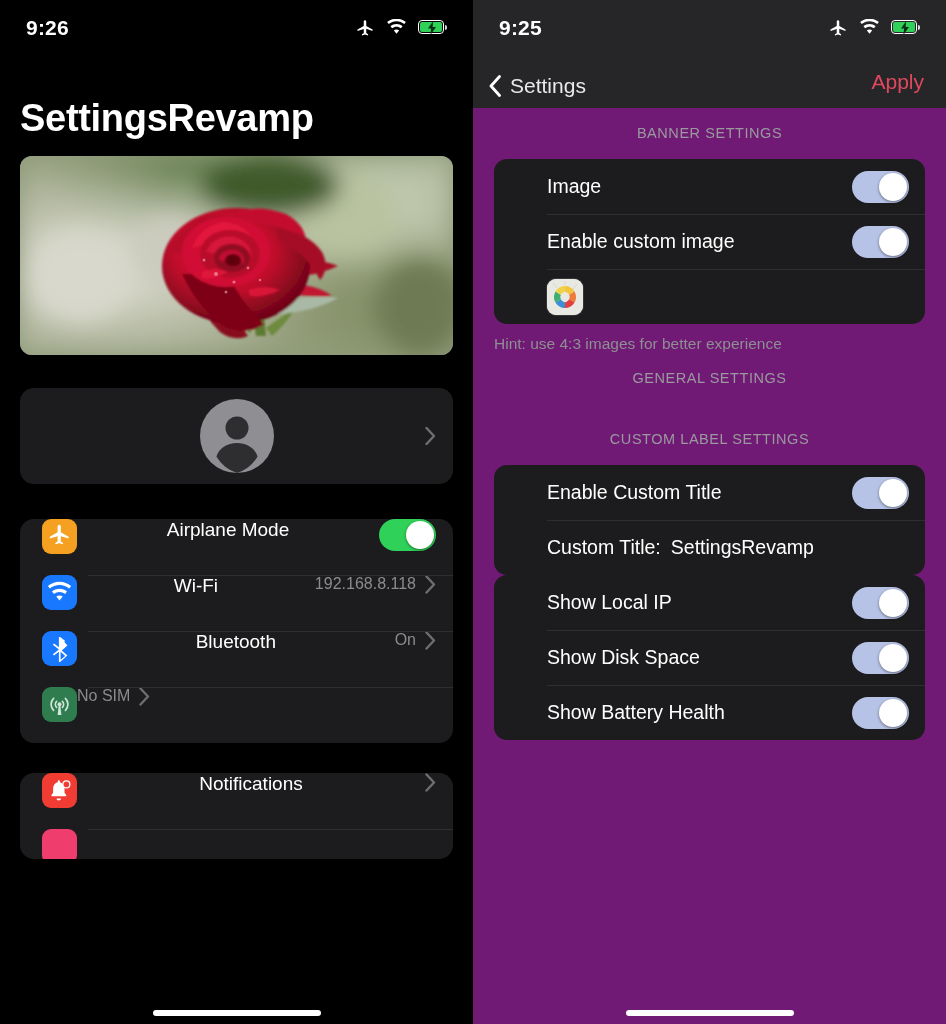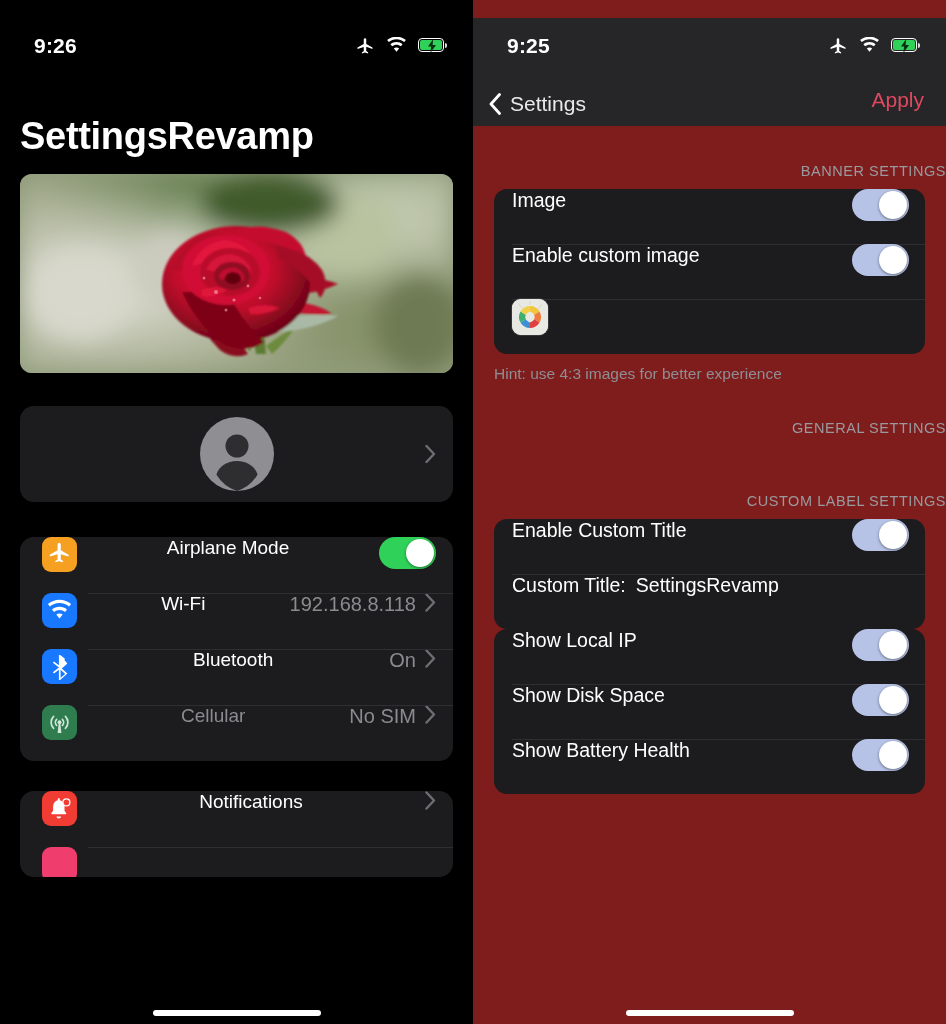--- a/index.html
+++ b/index.html
@@ -6,26 +6,26 @@
   html,body{
     width:946px; height:1024px;
     background:#000;
     font-family:"Liberation Sans", sans-serif;
     overflow:hidden;
   }
   .screens{ display:flex; width:946px; height:1024px; }
 
   
   .phone{ position:relative; width:473px; height:1024px; background:#000; overflow:hidden; }
-  .phone.right{ background:#7f1d1d; }
+  .phone.right{ background:#701a75; }
 
   .statusbar{
     height:55px; display:flex; align-items:center;
-    justify-content:space-between; padding:0 26px 0 34px;
-    position:relative; z-index:4;margin-top:18px;
+    justify-content:space-between; padding:0 26px 0 26px;
+    position:relative; z-index:4;
   }
   .sb-time{ color:#fff; font-size:21px; font-weight:600; letter-spacing:.2px; }
   .sb-icons{ display:flex; align-items:center; gap:11px; }
   .ic{ display:block; }
 
   .battery{ position:relative; width:29px; height:15px; }
   .battery .shell{
     position:absolute; left:0; top:0; width:26px; height:14px;
     border:1.5px solid #fff; border-radius:4px; box-sizing:border-box;
   }
@@ -73,21 +73,21 @@
   .row + .row::before{
     content:""; position:absolute; left:60px; right:0; top:0; height:1px; background:#2f2f31;
   }
   .app-icon{ width:35px; height:35px; border-radius:9px; flex:0 0 35px; position:relative; }
   .app-icon svg{ position:absolute; inset:0; width:100%; height:100%; }
   .row-label{
     flex:1; text-align:center; color:#fff; font-size:19px;
     margin-left:-35px; padding-left:35px;
   }
   .row-label.dim{ color:#8b8b8f; }
-  .row-value{ color:#8b8b8f; font-size:20px; margin-right:9px; white-space:nowrap; }
+  .row-value{ color:#8b8b8f; font-size:16px; margin-right:9px; white-space:nowrap; }
 
   .sw{ width:57px; height:32px; border-radius:16px; position:relative; flex:0 0 57px; }
   .sw .knob{
     position:absolute; top:2px; width:28px; height:28px; border-radius:50%;
     background:#fff; box-shadow:0 1px 3px rgba(0,0,0,.45);
   }
   .sw.on  .knob{ right:2px; }
   .sw.off .knob{ left:2px; }
   .sw.green{ background:#30d158; }
   .sw.peri { background:#b6c2e6; }
@@ -105,28 +105,28 @@
     justify-content:space-between; padding:0 22px 0 16px; position:relative;
   }
   .nav-back{ display:flex; align-items:center; gap:8px; cursor:default;margin-top:8px; }
   .nav-back .bchev{ width:13px; height:22px; }
   .nav-back .bchev path{ stroke:#fff; stroke-width:2.8; fill:none; stroke-linecap:round; stroke-linejoin:round; }
   .nav-back span{ color:#e9e9ea; font-size:21px; }
   .nav-apply{ color:#e0485f; font-size:21px; }
 
   .sec-header{
     color:#9a9a9e; font-size:14.5px; letter-spacing:.55px;
-    text-align:right; padding:17px 0 10px; text-transform:uppercase;margin-top:20px;
+    text-align:center; padding:17px 0 18px; text-transform:uppercase;
   }
   .scard{
     margin:0 21px; background:#1c1c1e; border-radius:13px; overflow:hidden;
   }
   .srow{
-    display:flex; justify-content:space-between;
-    height:55px; padding:0 16px 0 18px; position:relative;
+    display:flex; align-items:center; justify-content:space-between;
+    height:55px; padding:0 16px 0 18px; position:relative;margin-left:35px;
   }
   .srow + .srow::before{
     content:""; position:absolute; left:18px; right:0; top:0; height:1px; background:#2e2e30;
   }
   .srow-label{ color:#fff; font-size:19.5px; }
   .srow .value{ color:#fff; font-size:19.5px; }
   .thumb{
     width:36px; height:36px; border-radius:9px; overflow:hidden;
     background:#d8d8d4; position:relative; flex:0 0 36px;
     box-shadow:0 0 0 1px rgba(255,255,255,.12);
@@ -303,21 +303,20 @@
               <g fill="none" stroke="#cfe6d8" stroke-width="1.7" stroke-linecap="round">
                 <path d="M11.6 11.3a8.4 8.4 0 0 0 0 12"></path>
                 <path d="M23.4 11.3a8.4 8.4 0 0 1 0 12"></path>
                 <path d="M14.6 14.3a4.3 4.3 0 0 0 0 6"></path>
                 <path d="M20.4 14.3a4.3 4.3 0 0 1 0 6"></path>
               </g>
               <circle cx="17.5" cy="17.3" r="2" fill="#cfe6d8"></circle>
               <path fill="#cfe6d8" d="M16.6 19h1.8l1 9h-3.8z"></path>
             </svg>
         </span>
-        <span class="row-label dim">Cellular</span>
         <span class="row-value">No SIM</span>
         <svg class="chev" viewBox="0 0 11 19">
             <path d="M1.5 1.5L9 9.5l-7.5 8"></path>
           </svg>
       </div>
     </div>
 
     <div class="card list2">
       <div class="row">
         <span class="app-icon" style="background:#f03c32">

